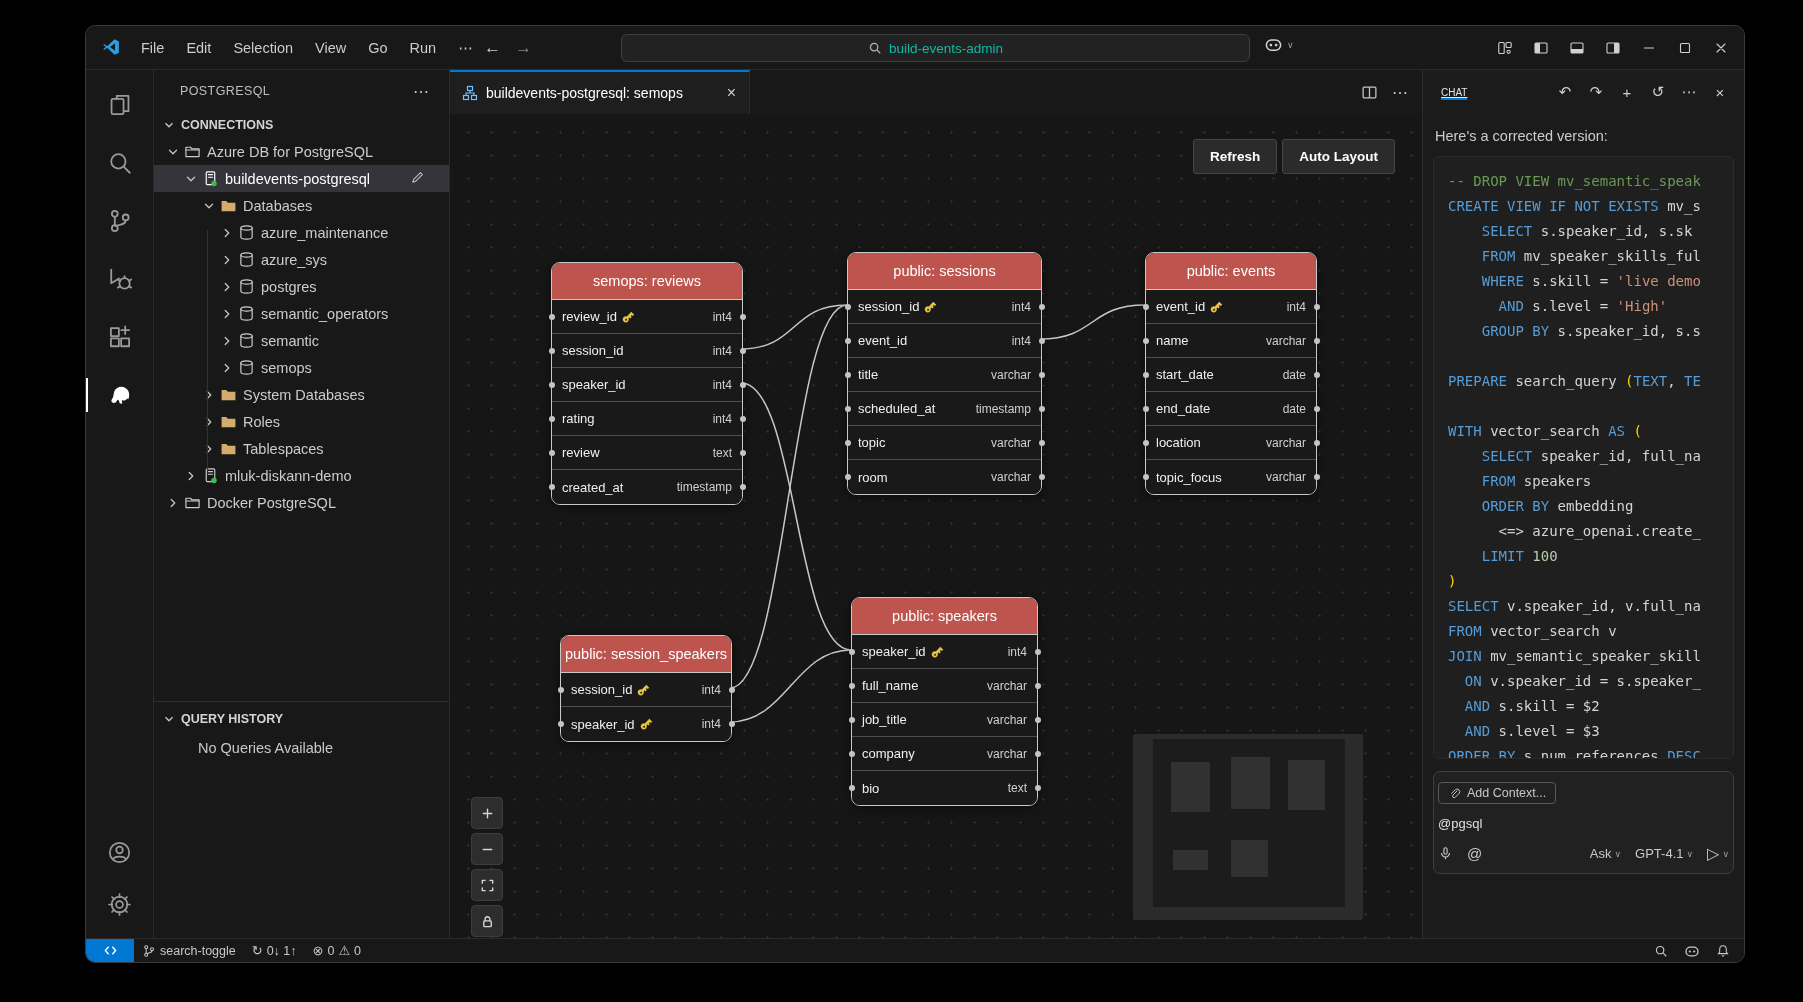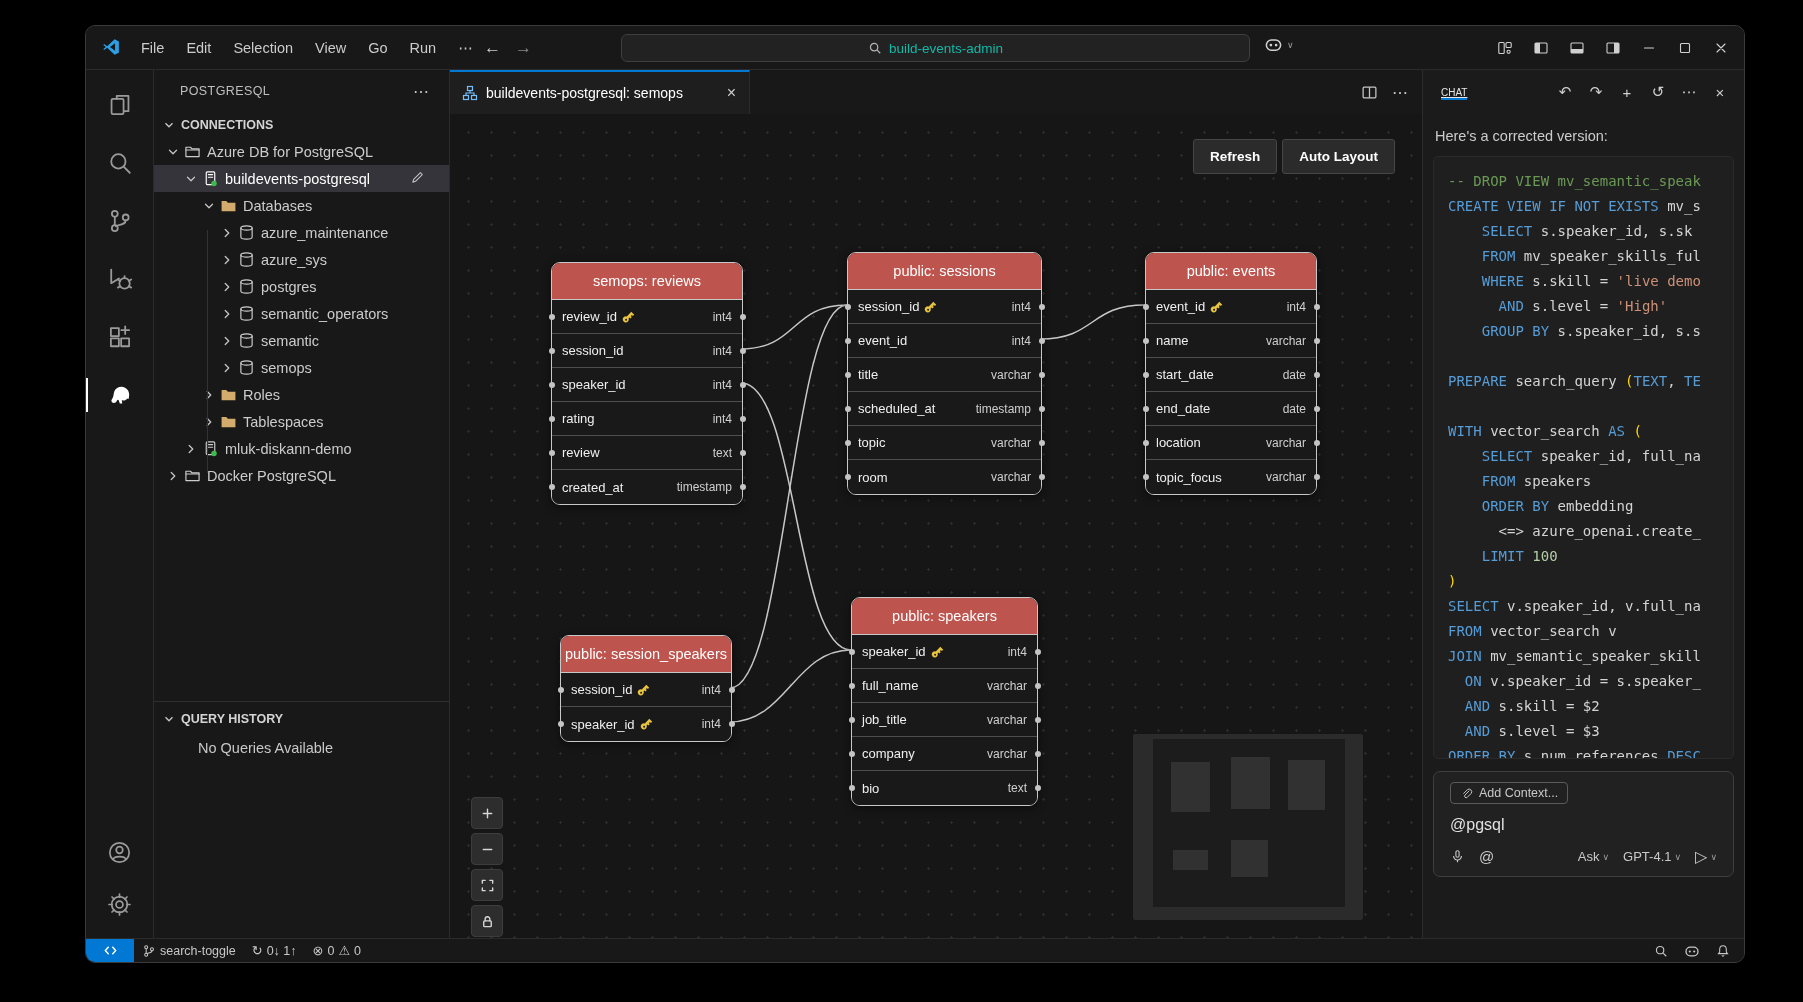--- a/index.html
+++ b/index.html
@@ -85,24 +85,24 @@
   #chat-header{height:44px;flex:0 0 44px;display:flex;align-items:center;padding:0 12px 0 18px;}
   #chat-title{font-size:10px;color:#e7e7e7;position:relative;text-decoration:underline;}
   #chat-title::after{content:"";position:absolute;left:0;right:0;bottom:-2px;height:2px;background:#0078d4;}
   #chat-header-icons{margin-left:auto;display:flex;align-items:center;gap:7px;color:#cfcfcf;}
   .chicon{width:24px;height:24px;display:flex;align-items:center;justify-content:center;font-size:15px;border-radius:4px;}
   #chat-intro{padding:14px 12px 2px;font-size:14.5px;color:#cccccc;}
   #code-block{margin:10px 10px 0;background:#1f1f1f;border:1px solid #2a2a2a;border-radius:5px;
     padding:12px 0 12px 14px;height:603px;box-sizing:border-box;overflow:hidden;}
   .code-line{font-family:"DejaVu Sans Mono","Liberation Mono",monospace;font-size:14px;line-height:25px;height:25px;white-space:pre;}
   .tok-k{color:#569cd6}.tok-p{color:#d4d4d4}.tok-c{color:#6a9955}.tok-s{color:#ce9178}.tok-n{color:#b5cea8}.tok-b{color:#ffd700}
-  #chat-input{margin:12px 10px 0;background:#212121;border:1px solid #3f3f3f;border-radius:7px;padding:10px 16px;box-sizing:border-box;}
+  #chat-input{margin:12px 10px 0;background:#212121;border:1px solid #3f3f3f;border-radius:7px;padding:10px 4px;box-sizing:border-box;}
   #ctx-chip{display:inline-flex;align-items:center;gap:6px;border:1px solid #5a5a5a;border-radius:4px;
     padding:3px 9px;font-size:12.5px;color:#c8c8c8;}
-  #chat-value{margin-top:12px;font-size:16px;color:#e0e0e0;}
+  #chat-value{margin-top:12px;font-size:13px;color:#e0e0e0;}
   #chat-controls{margin-top:13px;display:flex;align-items:center;gap:14px;color:#c9c9c9;font-size:13px;}
   .ctrl-right{display:flex;align-items:center;gap:3px;}
   #chat-controls .spacer{flex:1;}
   .chev-sm{font-size:9px;color:#9d9d9d;}
   
   #statusbar{height:23px;flex:0 0 23px;background:#181818;border-top:1px solid #2b2b2b;display:flex;align-items:center;
     color:#c7c7c7;font-size:12.5px;text-align:center;}
   #remote-btn{width:48px;height:23px;background:#0078d4;color:#ffffff;display:flex;align-items:center;justify-content:center;}
   .sb-item{display:flex;align-items:center;gap:4px;padding:0 8px;height:23px;}
   #sb-right{margin-left:auto;display:flex;align-items:center;padding-right:6px;}
@@ -410,20 +410,33 @@
                 <polyline points="6,4 10,8 6,12"></polyline>
               </svg>
             </span>
             <span class="tree-ico">
               <svg width="17" height="17" viewBox="0 0 16 16" fill="none" stroke="currentColor" stroke-width="1.1" stroke-linecap="round" stroke-linejoin="round">
                 <ellipse cx="8" cy="3.8" rx="5.3" ry="2"></ellipse>
                 <path d="M2.7 3.8v8.4c0 1.1 2.4 2 5.3 2s5.3-.9 5.3-2V3.8"></path>
               </svg>
             </span>
             <span>semops</span>
+          </div>
+          <div class="tree-row" style="padding-left: 46px;">
+            <span class="tree-chev">
+              <svg width="14" height="14" viewBox="0 0 16 16" fill="none" stroke="currentColor" stroke-width="1.5" stroke-linecap="round" stroke-linejoin="round">
+                <polyline points="6,4 10,8 6,12"></polyline>
+              </svg>
+            </span>
+            <span class="tree-ico">
+              <svg width="17" height="17" viewBox="0 0 16 16" fill="none" stroke="currentColor" stroke-width="1.1" stroke-linecap="round" stroke-linejoin="round">
+                <path d="M1.5 3.8h4.4l1.5 1.6h7.1v8.1h-13z" fill="#d2ab6d" stroke="none"></path>
+              </svg>
+            </span>
+            <span>System Databases</span>
           </div>
           <div class="tree-row" style="padding-left: 46px;">
             <span class="tree-chev">
               <svg width="14" height="14" viewBox="0 0 16 16" fill="none" stroke="currentColor" stroke-width="1.5" stroke-linecap="round" stroke-linejoin="round">
                 <polyline points="6,4 10,8 6,12"></polyline>
               </svg>
             </span>
             <span class="tree-ico">
               <svg width="17" height="17" viewBox="0 0 16 16" fill="none" stroke="currentColor" stroke-width="1.1" stroke-linecap="round" stroke-linejoin="round">
                 <path d="M1.5 3.8h4.4l1.5 1.6h7.1v8.1h-13z" fill="#d2ab6d" stroke="none"></path>

